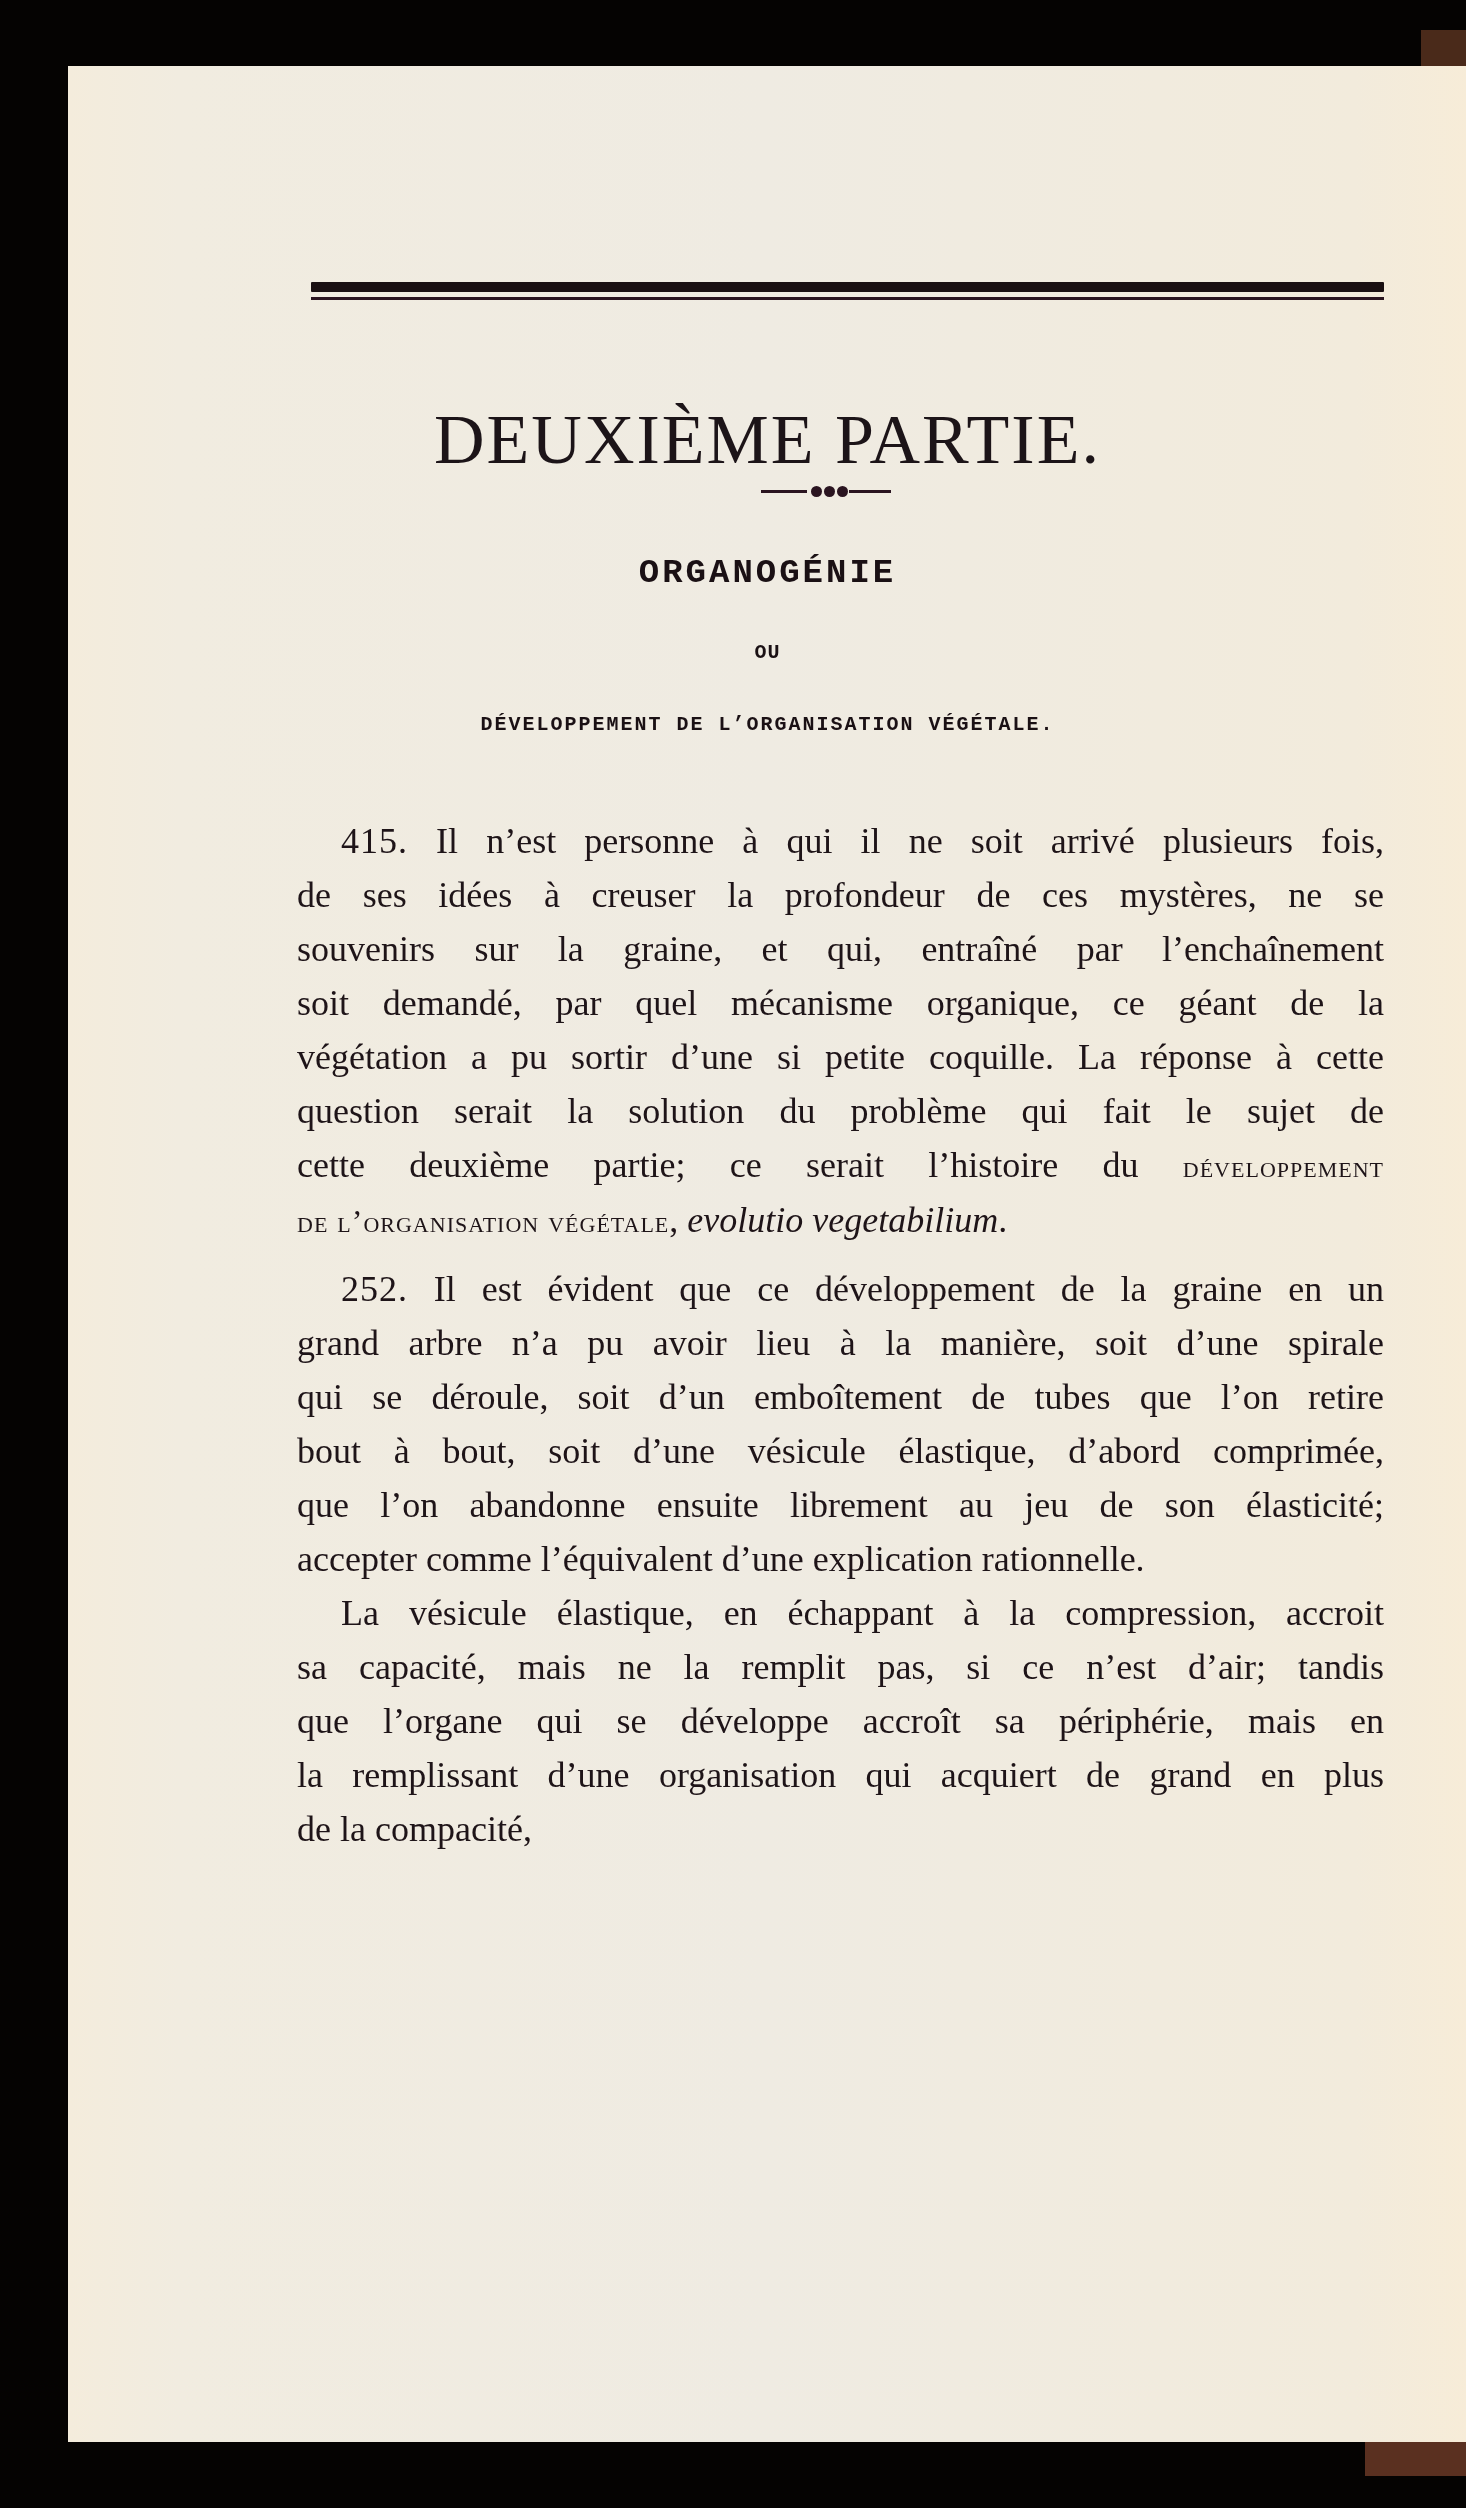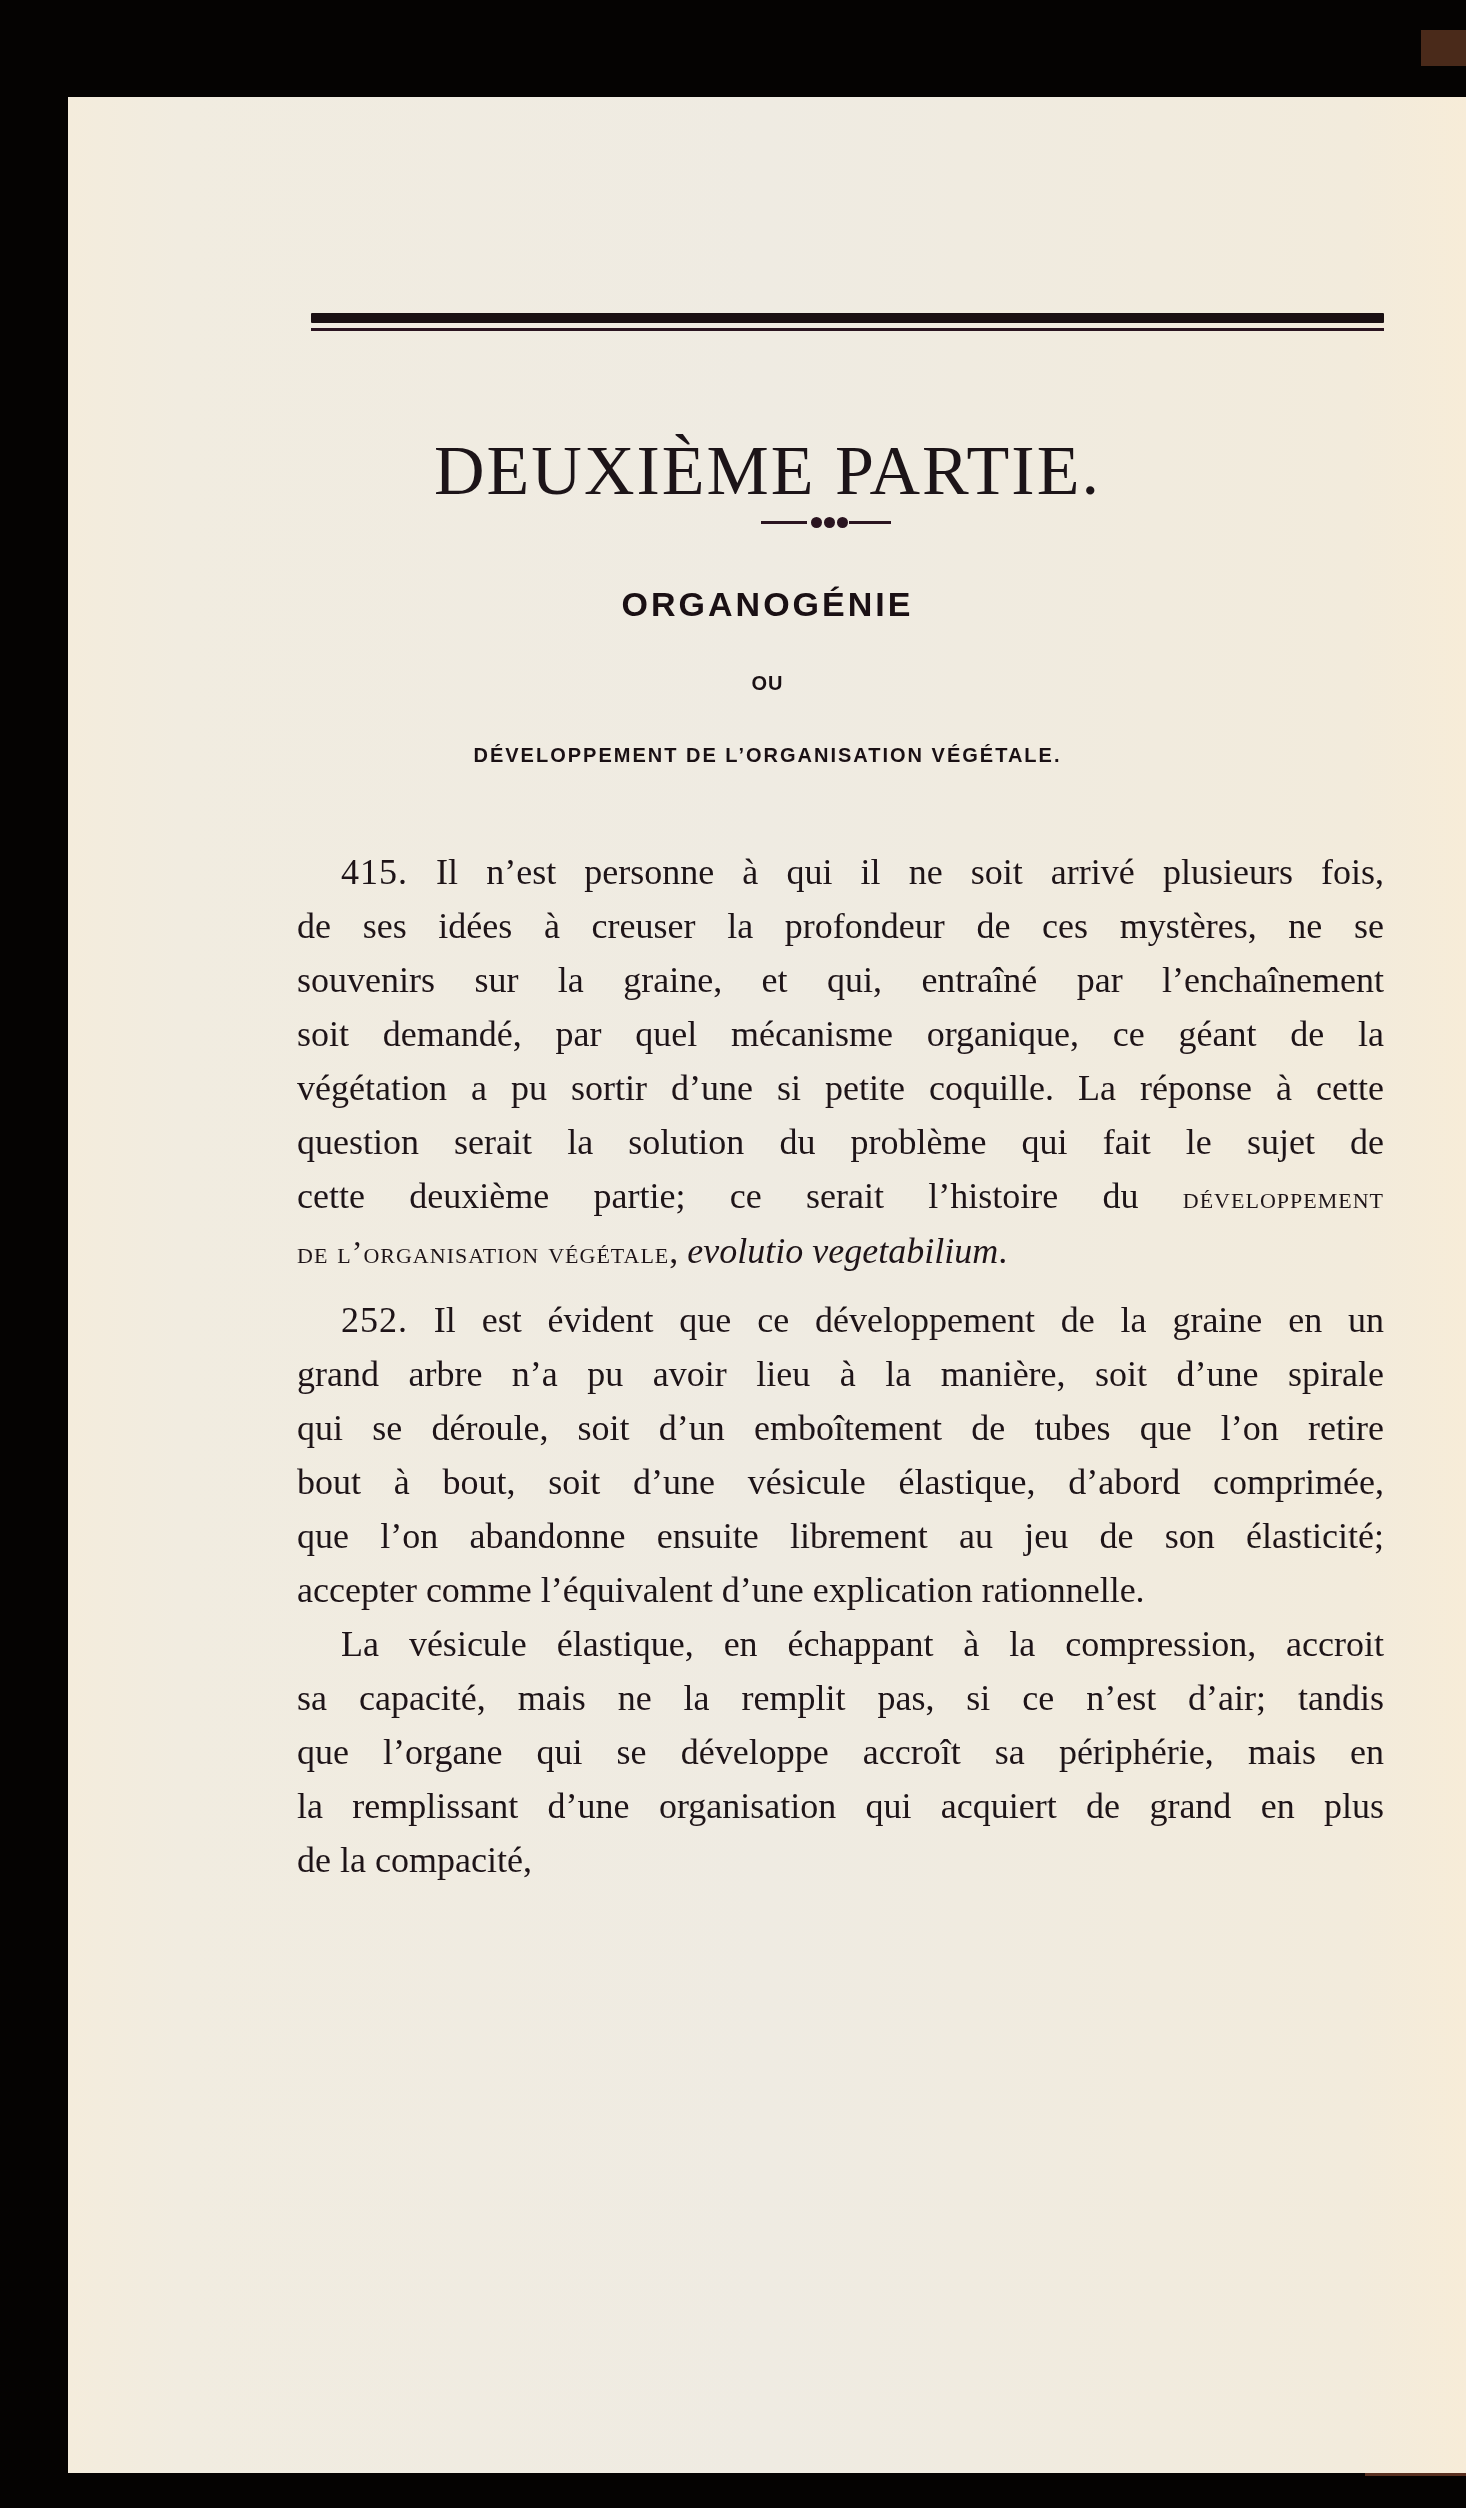--- a/index.html
+++ b/index.html
@@ -17,40 +17,39 @@
   }
   .spine-bottom {
     position: absolute; left: 1365px; top: 2436px; width: 101px; height: 40px;
     background: #5a3020;
   }
   .page {
     position: absolute;
     left: 68px; top: 66px;
     width: 1399px; height: 2376px;
     background: linear-gradient(90deg, #f4ecdc 0%, #f1ece0 8%, #efebe2 50%, #f2ebdc 92%, #f7ecd8 100%);
-    margin-top: 31px;
   }
   .rule {
     position: absolute; left: 243px; top: 216px; width: 1073px;
   }
   .rule .thick { height: 10px; background: #1a1012; border-radius: 1px; }
   .rule .thin { height: 3px; background: #2a1420; margin-top: 5px; }
   .part-title {
     position: absolute; left: 0; width: 100%; top: 287px;
     text-align: center; font-size: 70px; letter-spacing: 2px;
     color: #1c1418; font-weight: normal;
   }
   .ornament {
     position: absolute; left: 693px; top: 418px; width: 129px; height: 16px;
   }
   .ornament .line { position: absolute; top: 6px; height: 3px; background: #2a1420; }
   .ornament .dot { position: absolute; top: 2px; width: 11px; height: 11px; border-radius: 50%; background: #2a1420; }
   .subtitle {
     position: absolute; left: 0; width: 100%; text-align: center; color: #1a1014;
-    font-family: Liberation Sans, sans-serif; font-weight: bold;
+    font-family: Liberation Mono, monospace; font-weight: bold;
   }
   .sub-organo { top: 488px; font-size: 34px; letter-spacing: 3px; }
   .sub-ou { top: 575px; font-size: 20px; font-weight: bold; letter-spacing: 1px; }
   .sub-dev { top: 647px; font-size: 20px; letter-spacing: 2px; }
   .body-text {
     position: absolute; left: 229px; width: 1087px; top: 748px;
     font-size: 36px; line-height: 54px; color: #1e1418;
   }
   .body-text p { margin: 0; text-align: justify; text-indent: 44px; }
   .body-text p + p { margin-top: 14px; }

